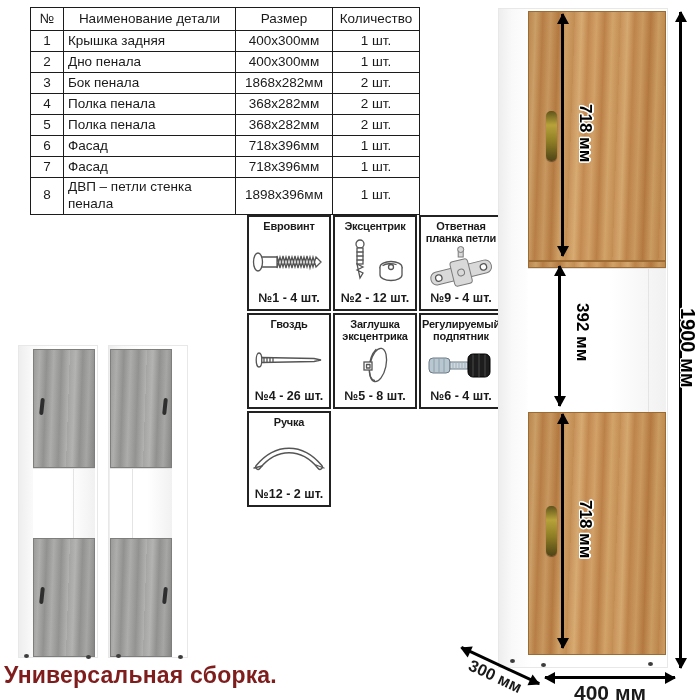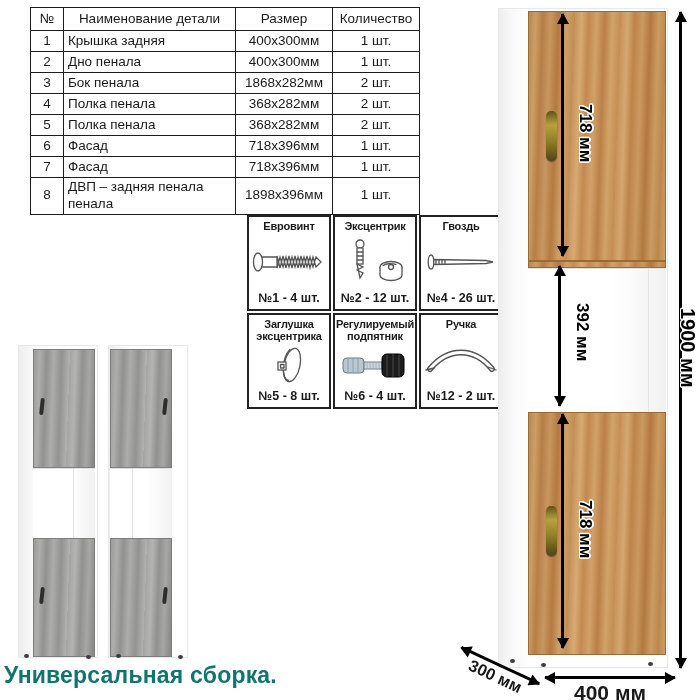--- a/index.html
+++ b/index.html
@@ -65,21 +65,21 @@
       text-shadow:-1.5px 0 #fff,1.5px 0 #fff,0 -1.5px #fff,0 1.5px #fff,-1px -1px #fff,1px 1px #fff,-1px 1px #fff,1px -1px #fff;}
   .dim-718{font-size:17px;}
   .dim-392{font-size:17px;}
   .dim-1900{font-size:20px;}
   .depth-wrap{position:absolute;left:462px;top:646px;width:92px;transform:rotate(25deg);transform-origin:left top;}
   .depth-wrap .harrow{position:relative;display:block;margin:0 0 1px 0;width:86px;}
   .depth-label{font-weight:bold;font-size:16.5px;text-align:center;width:86px;}
   .width-label{position:absolute;left:545px;top:681px;width:130px;text-align:center;
       font-weight:bold;font-size:21px;}
 
-  .caption{position:absolute;left:4px;top:662px;font-size:23px;font-weight:bold;color:#0f766e;letter-spacing:0.2px;text-align:right;}
+  .caption{position:absolute;left:4px;top:662px;font-size:23px;font-weight:bold;color:#7f1d1d;letter-spacing:0.2px;text-align:right;}
 
   svg.icon{display:block;}
   .ln{stroke:#555;fill:none;stroke-width:1.3;stroke-linejoin:round;stroke-linecap:round;}
   .fillw{stroke:#555;fill:#fff;stroke-width:1.3;}
   .metal{fill:#d9d9d9;stroke:#7a7a7a;stroke-width:1;}
   .tube-o{stroke:#555;stroke-width:6;fill:none;stroke-linecap:round;stroke-linejoin:round;}
   .tube-i{stroke:#fff;stroke-width:3.2;fill:none;stroke-linecap:round;stroke-linejoin:round;}
 </style>
 </head>
 <body>
@@ -137,21 +137,21 @@
       <td class="c">1 шт.</td>
     </tr>
     <tr>
       <td class="c">7</td>
       <td class="l">Фасад</td>
       <td class="c">718х396мм</td>
       <td class="c">1 шт.</td>
     </tr>
     <tr class="tall">
       <td class="c">8</td>
-      <td class="l">ДВП – задняя пенала пенала</td>
+      <td class="l">ДВП – петли стенка пенала</td>
       <td class="c">1898х396мм</td>
       <td class="c">1 шт.</td>
     </tr>
   </tbody>
     </table>
 
   <div class="hw-grid">
 
     <div class="hw-cell">
       <div class="hw-title">Евровинт</div>
@@ -178,20 +178,37 @@
           <circle class="ln" cx="55" cy="28" r="2.5"></circle>
           <path class="ln" d="M47,26.5 a9,4 0 0 1 13,-1"></path>
         </svg>
       </div>
       <div class="hw-count">№2 - 12 шт.</div>
     </div>
 
 
 
 
+    <div class="hw-cell">
+      <div class="hw-title">Ответная планка петли</div>
+      <div class="hw-icon">
+        <svg class="icon" width="78" height="44" viewBox="0 0 78 44">
+          <g transform="rotate(-14 39 26)">
+            <rect class="metal" x="8" y="20" width="62" height="13" rx="6"></rect>
+            <rect class="metal" x="30" y="14" width="18" height="25" rx="3"></rect>
+            <circle class="fillw" cx="16" cy="26.5" r="3.2"></circle>
+            <circle class="fillw" cx="62" cy="26.5" r="3.2"></circle>
+            <circle class="metal" cx="39" cy="26.5" r="3.4"></circle>
+          </g>
+          <rect class="metal" x="36.2" y="2" width="5" height="9"></rect>
+          <circle class="metal" cx="38.7" cy="3.5" r="3"></circle>
+        </svg>
+      </div>
+      <div class="hw-count">№9 - 4 шт.</div>
+    </div>
 
     <div class="hw-cell">
       <div class="hw-title">Гвоздь</div>
       <div class="hw-icon">
         <svg class="icon" width="78" height="22" viewBox="0 0 78 22">
           <ellipse class="fillw" cx="9" cy="11" rx="2.8" ry="7"></ellipse>
           <path class="fillw" d="M11.8,8.5 L64,9.5 L71,11 L64,12.5 L11.8,13.5 Z"></path>
           <path class="ln" d="M14,8.6 v4.9 M17,8.7 v4.7 M20,8.8 v4.5 M23,8.9 v4.3"></path>
         </svg>
       </div>

